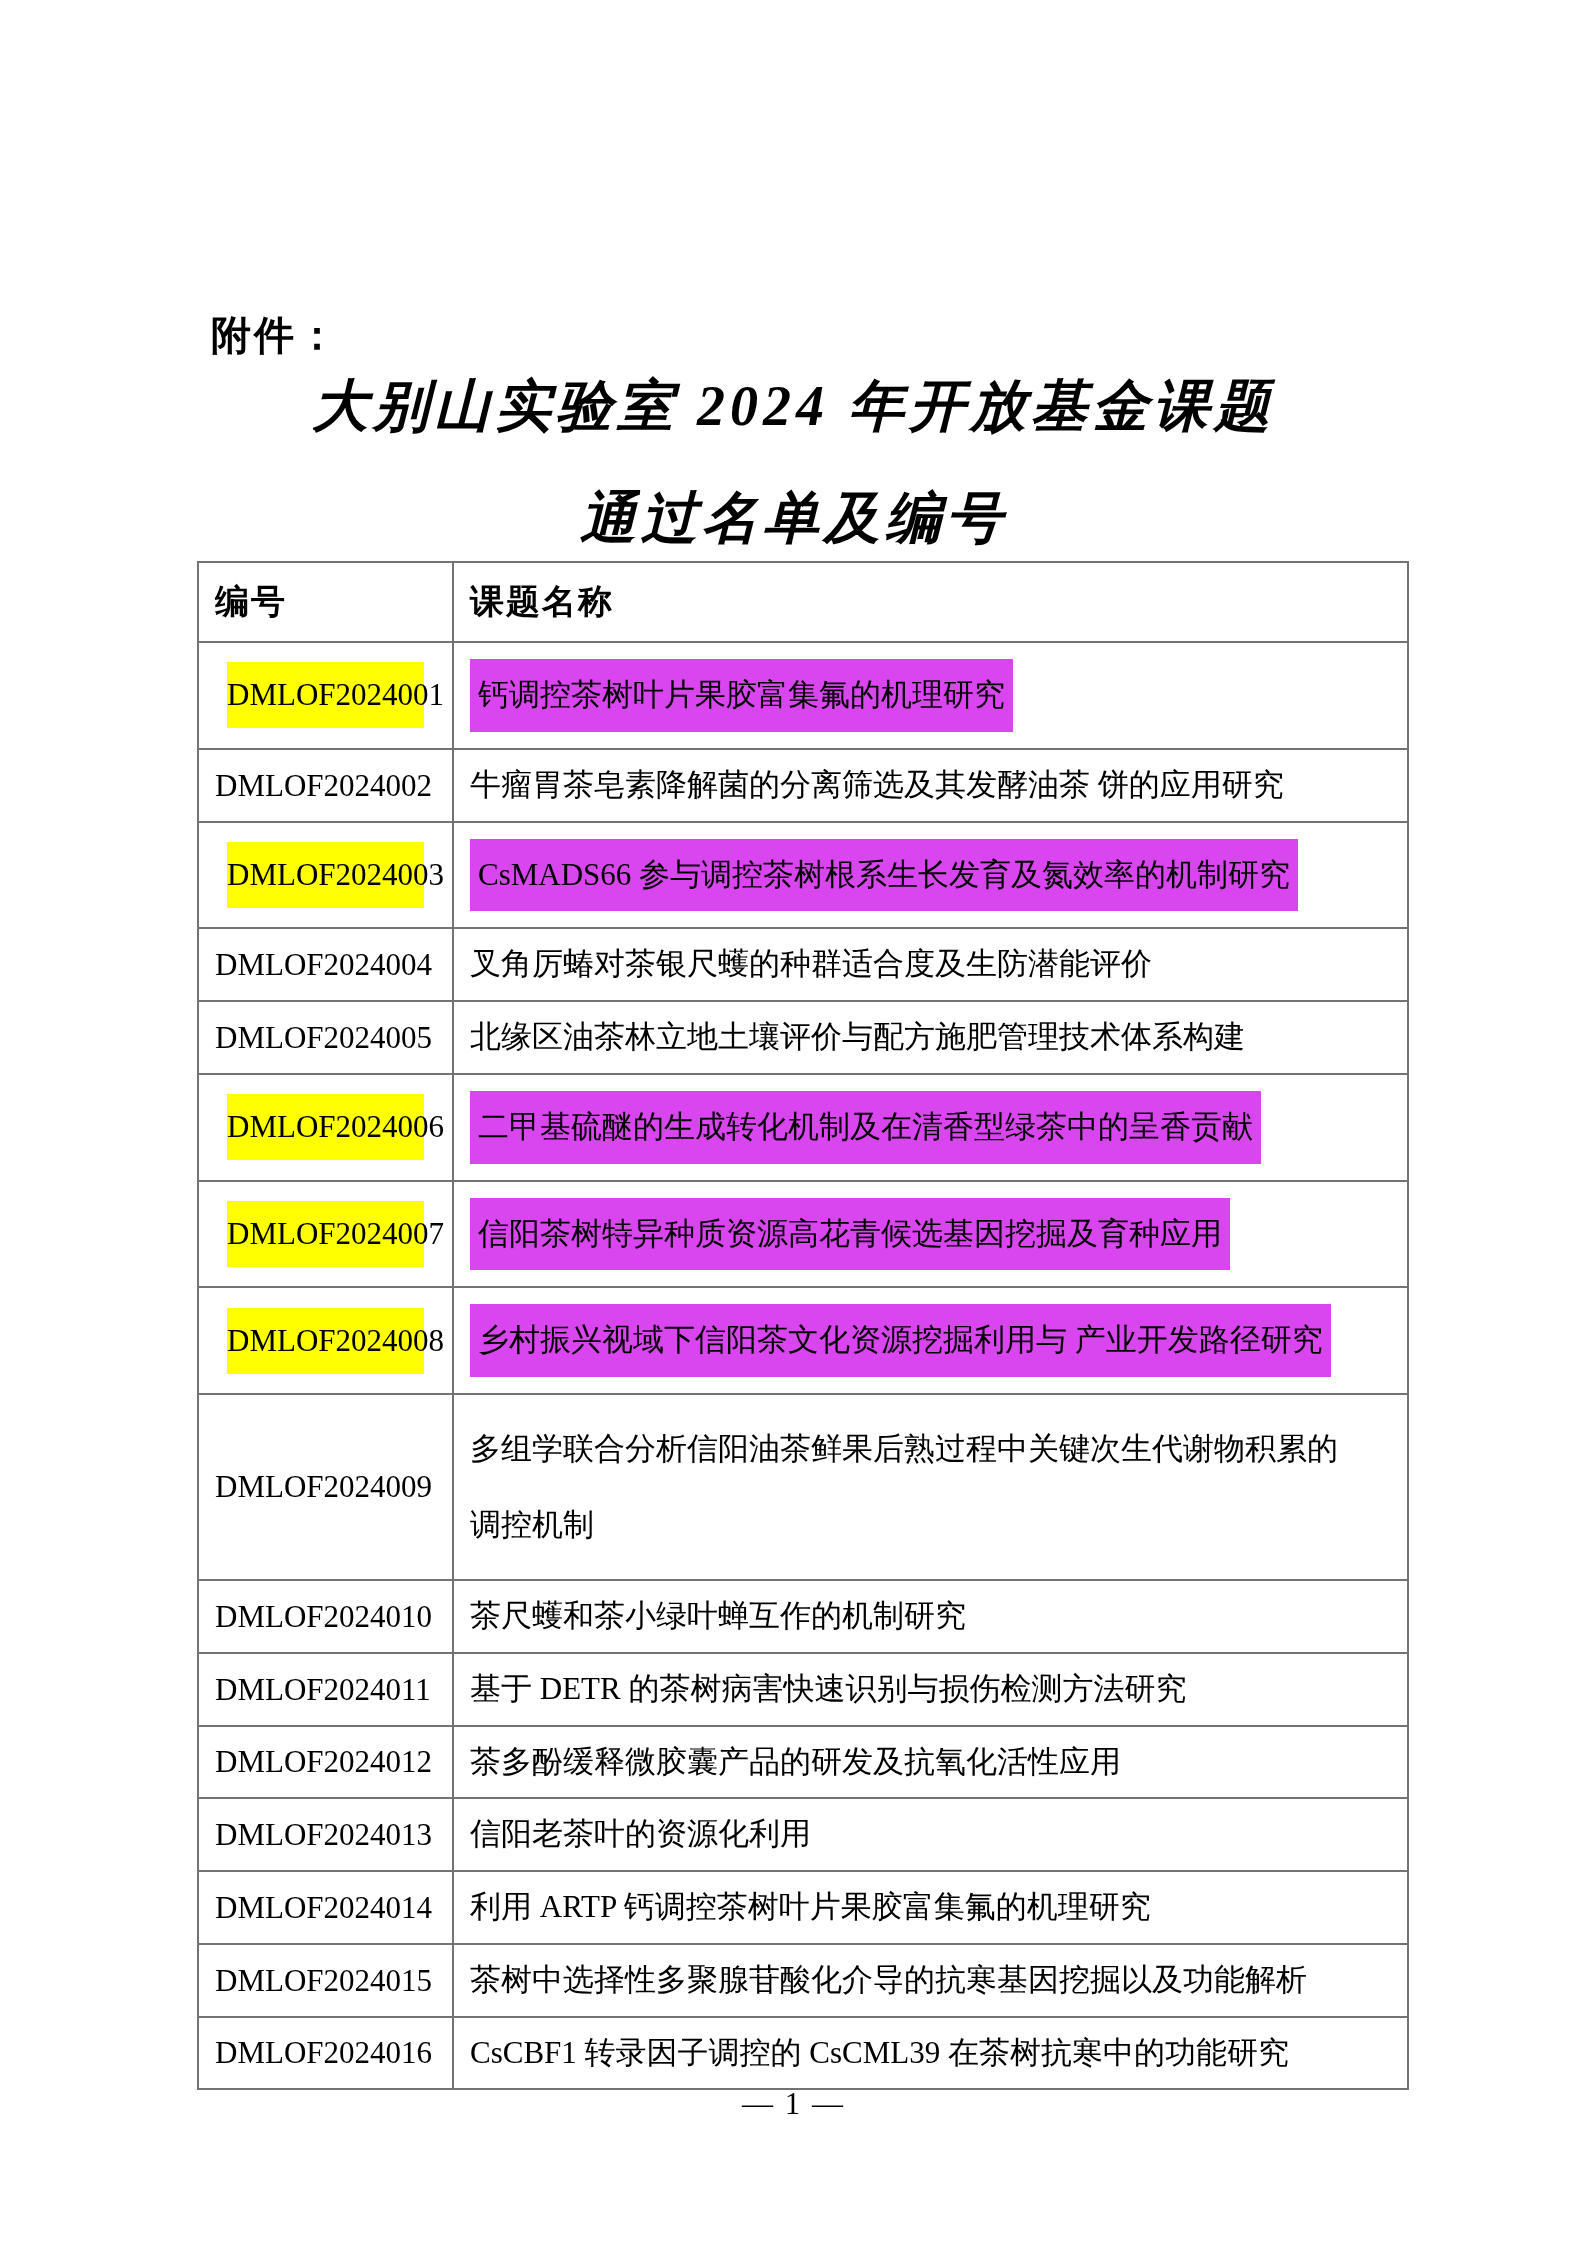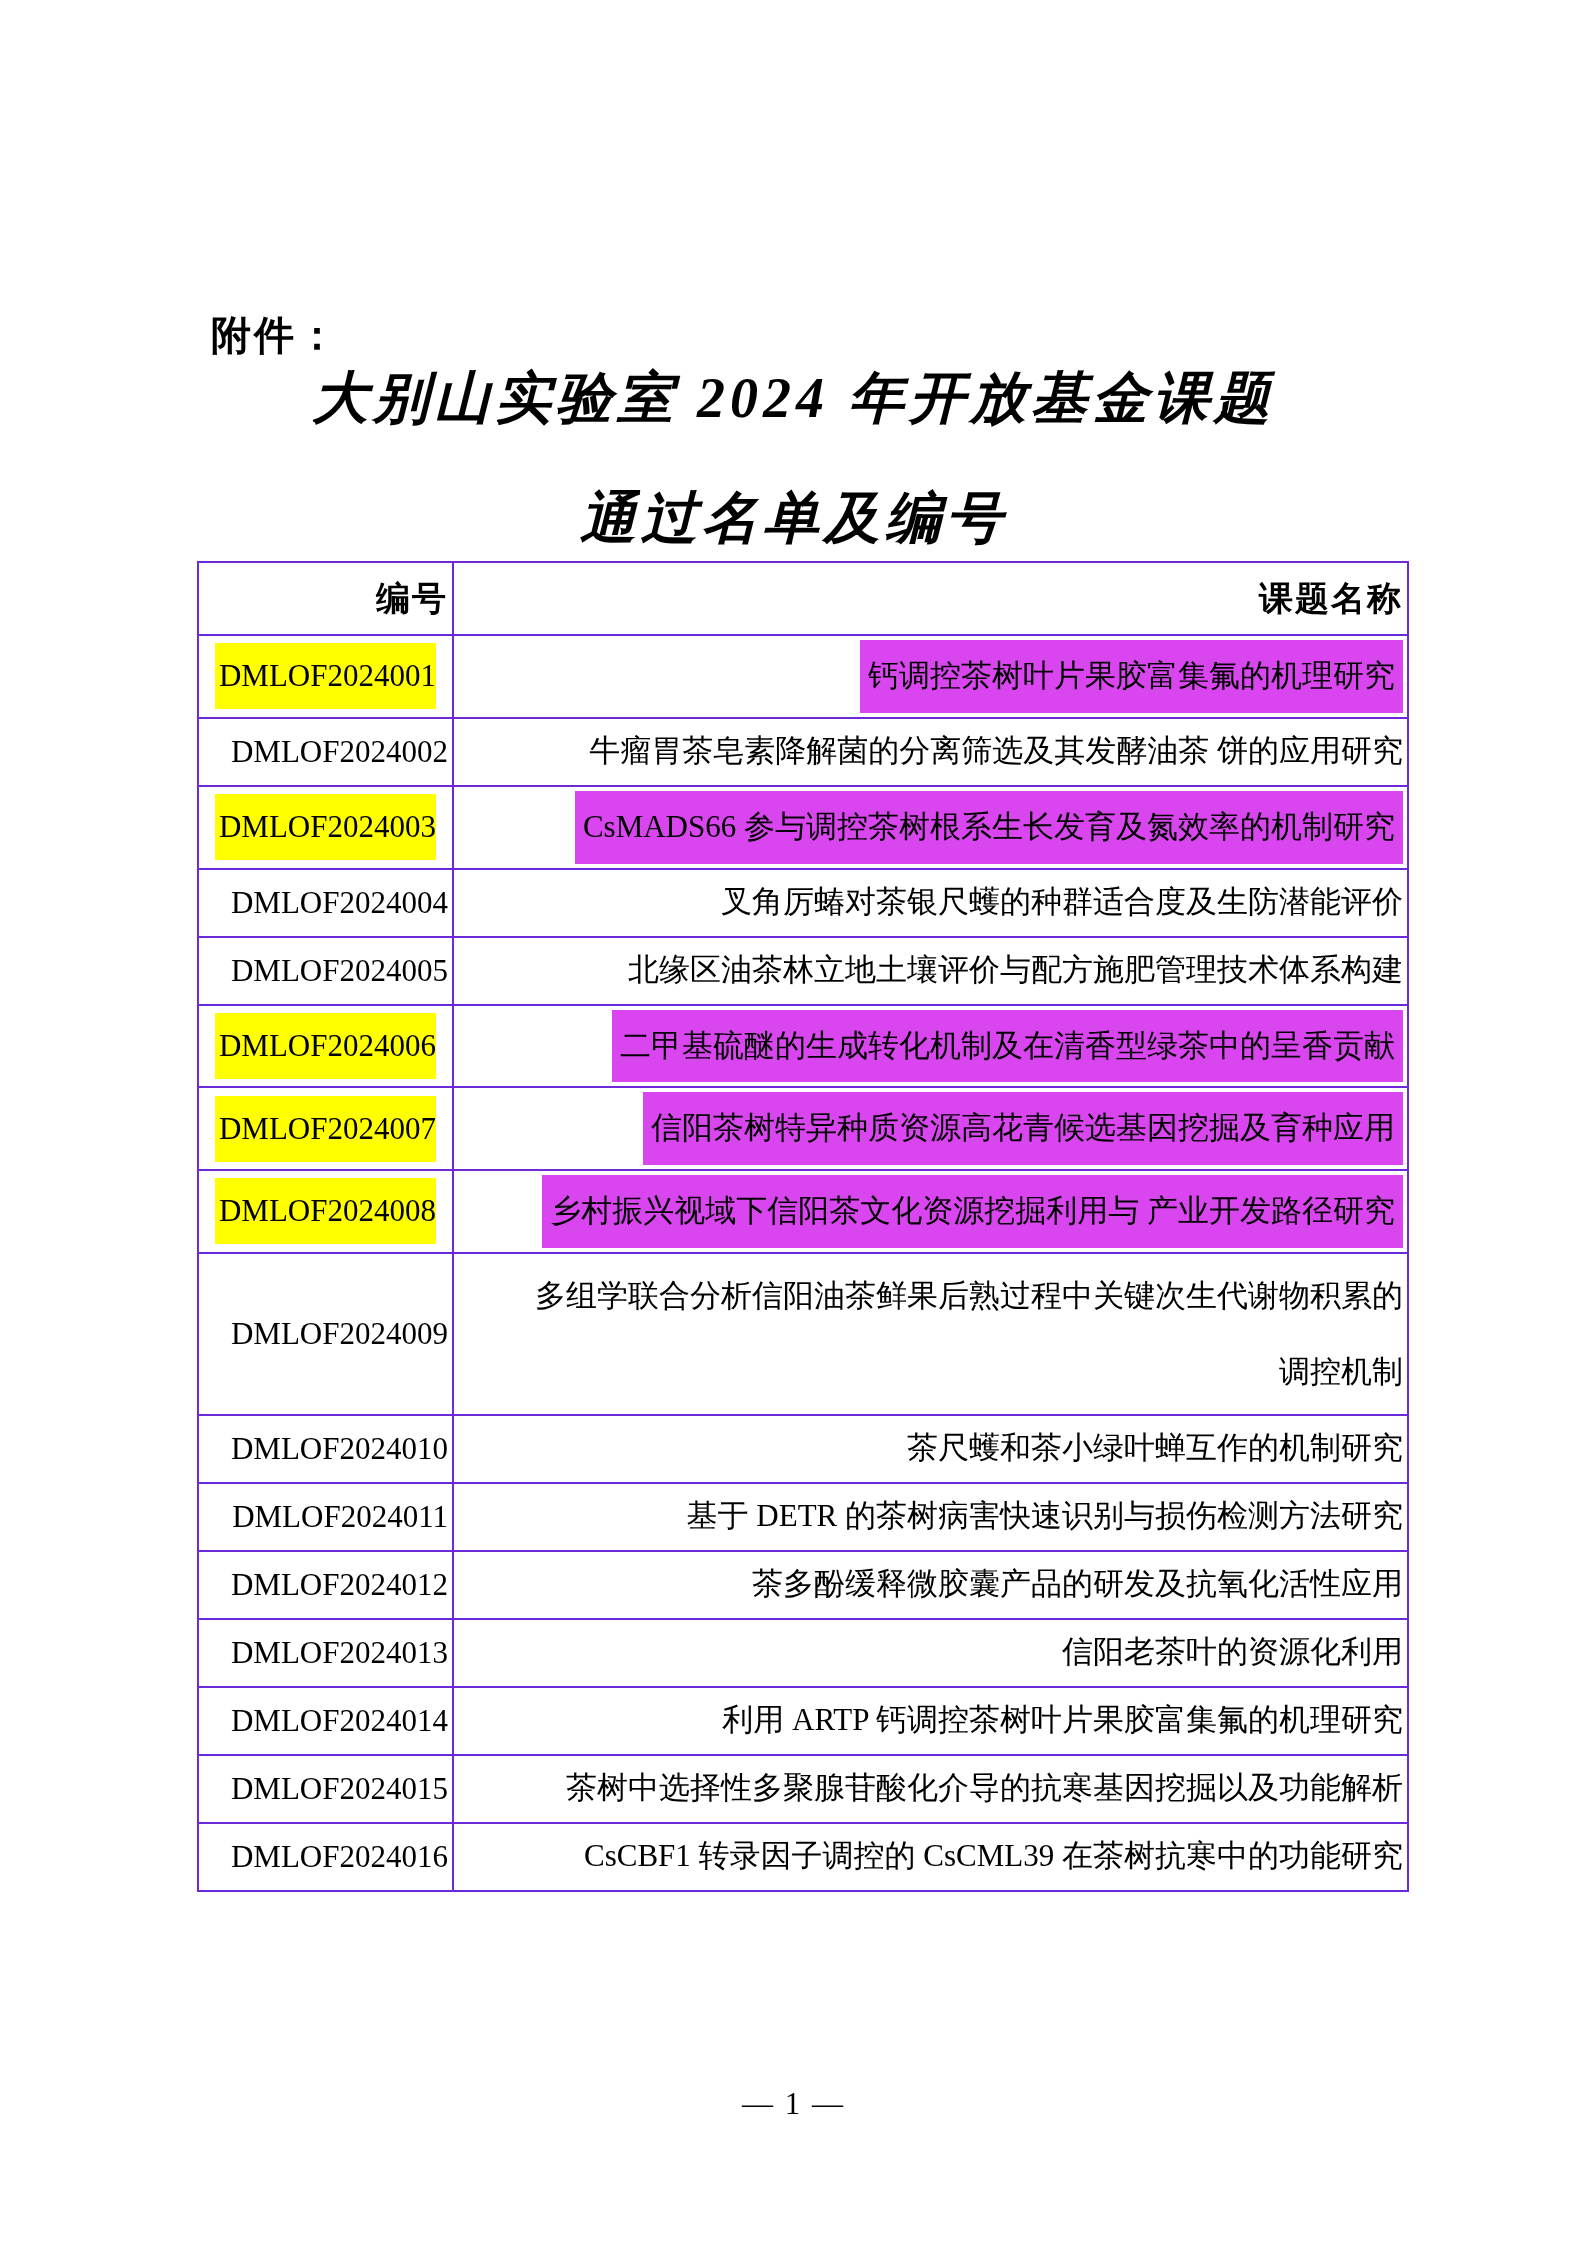--- a/index.html
+++ b/index.html
@@ -10,31 +10,31 @@
   .attachment {
     position:absolute; left:211px; top:308px;
     font-family:Liberation Mono, monospace; font-weight:bold;
     font-size:40px; letter-spacing:3px;
   }
   .doc-title {
     position:absolute; left:0; width:100%; text-align:center;
     font-family:"Liberation Serif", serif; font-style:italic; font-weight:bold;
     font-size:56px; letter-spacing:5px; line-height:1.1;
   }
-  .doc-title.line1 { top:368px;text-align:center; }
+  .doc-title.line1 { top:376px;text-align:center; }
   .doc-title.line2 { top:488px; }
   table.project-table {
     position:absolute; left:197px; top:561px; width:1210px;
     border-collapse:collapse; table-layout:fixed;
   }
   col.c-id { width:255px; }
   col.c-title { width:955px; }
   th, td {
-    border:2px solid #6d28d9; padding:4px;
-    text-align:right; vertical-align:middle;
+    border:2px solid #737373; padding:16px;
+    text-align:left; vertical-align:middle;
     overflow:hidden;
   }
   thead tr { height:73px; }
   tbody tr { height:68px; }
   tbody tr.tall { height:155px; }
   th { font-size:34px; font-weight:bold; letter-spacing:2px; }
   td { font-size:31px; }
   .id-plain { display:block; line-height:1.2; }
   .id-hl {
     display:block; background:#FFFF00; margin:3px 12px;

